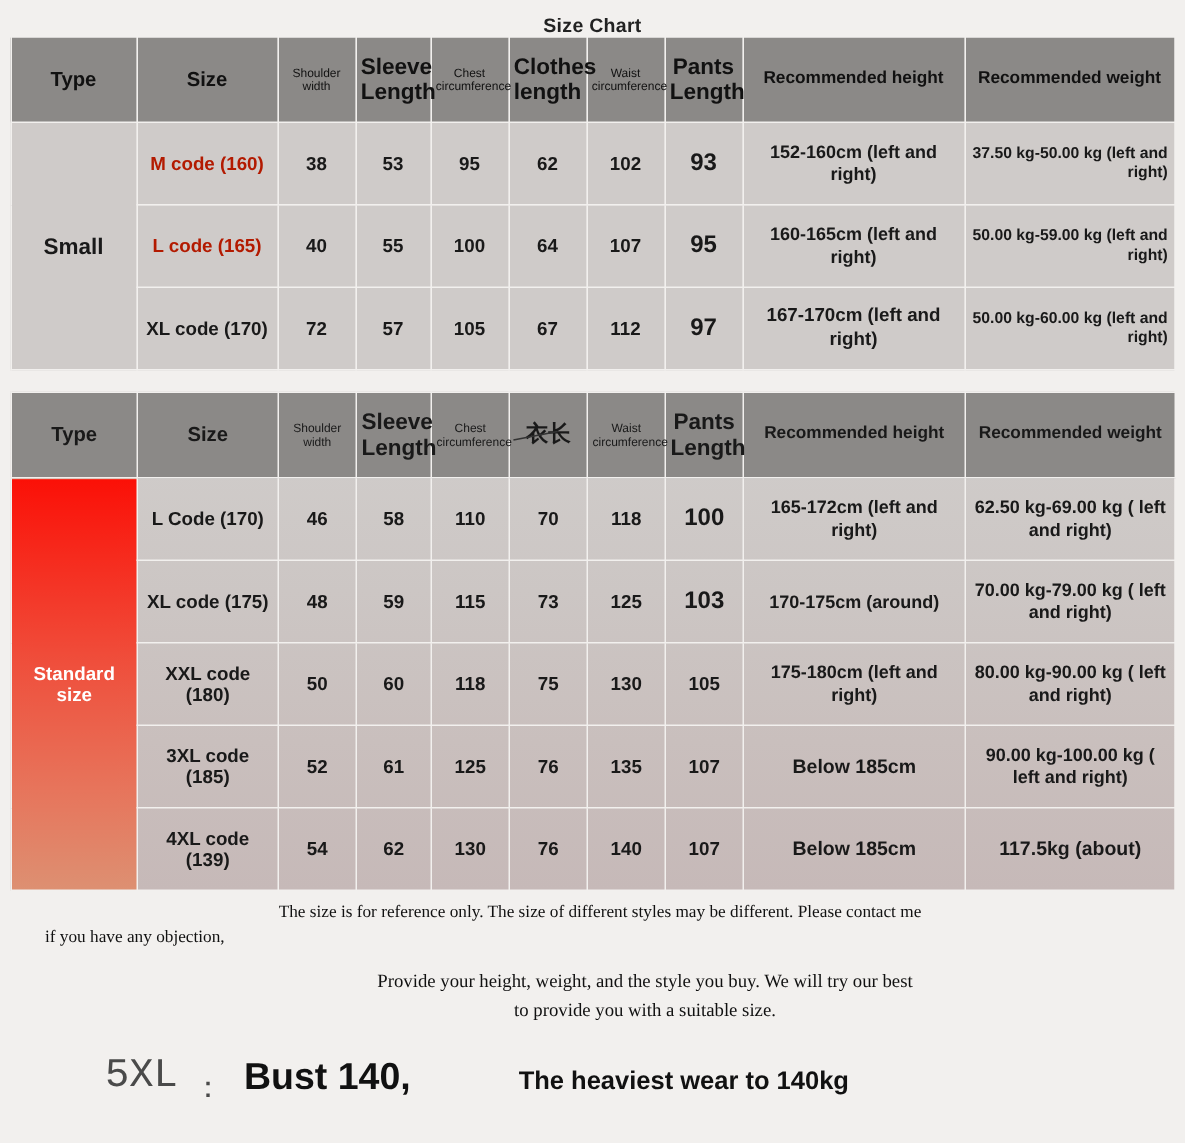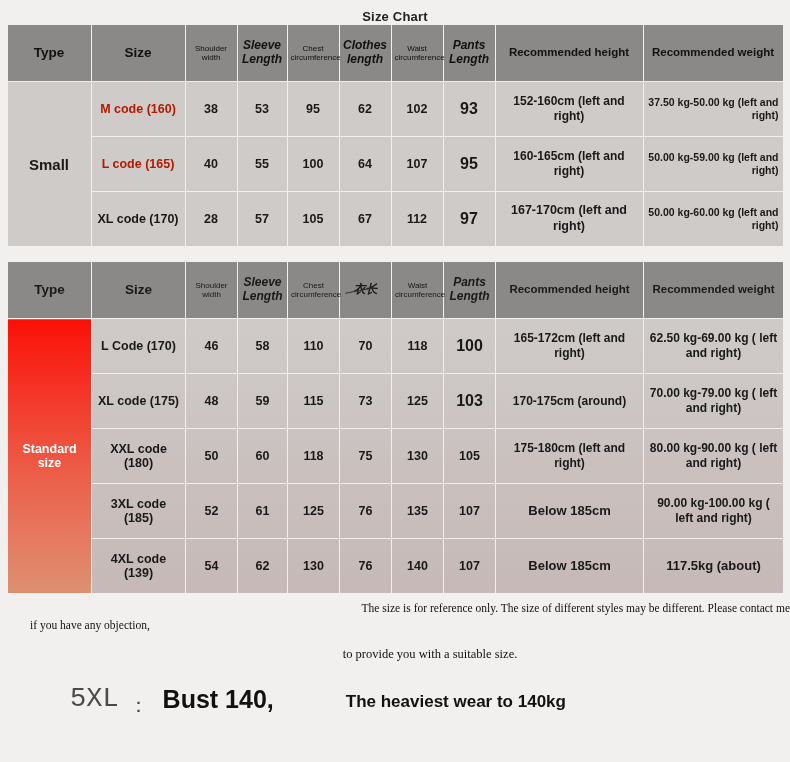--- a/index.html
+++ b/index.html
@@ -51,22 +51,21 @@
     color: #111;
     height: 52px;
     font-size: 12.5px;
     line-height: 1.15;
   }
   tr.hdr td.small-h {
     font-size: 8px;
     font-weight: normal;
   }
   tr.hdr td.mid-h {
-    font-size: 12px;
-    font-style: italic;
+    font-size: 15px;
   }
   tr.hdr td.type-h, tr.hdr td.size-h {
     font-size: 13.5px;
   }
   tr.hdr td.rec-h {
     font-size: 11.5px;
   }
   td.typecell {
     background: #fb0d06;
     color: #ffffff;
@@ -158,21 +157,21 @@
     text-align: center;
     font-size: 11.5px;
     line-height: 1.45;
     color: #111;
     margin-top: 6px;
     font-family: "Liberation Serif", serif;
     font-weight: normal;
   }
   .note .l1 {
     display: block;
-    text-align: right;
+    text-align: center;
     padding-left: 10px;
   }
   .note .l2 {
     display: block;
     text-align: left;
     padding-left: 30px;
   }
   .note2 {
     margin-top: 12px;
     font-size: 12.5px;
@@ -270,21 +269,21 @@
       <td class="num">55</td>
       <td class="num">100</td>
       <td class="num">64</td>
       <td class="num">107</td>
       <td class="pants">95</td>
       <td class="rec bold-small">160-165cm (left and right)</td>
       <td class="rec right">50.00 kg-59.00 kg (left and right)</td>
     </tr>
     <tr>
       <td class="sizelabel" style="height:50px">XL code (170)</td>
-      <td class="num">28</td>
+      <td class="num">72</td>
       <td class="num">57</td>
       <td class="num">105</td>
       <td class="num">67</td>
       <td class="num">112</td>
       <td class="pants">97</td>
       <td class="rec big">167-170cm (left and right)</td>
       <td class="rec right">50.00 kg-60.00 kg (left and right)</td>
     </tr>
   </tbody>
     </table>
@@ -378,20 +377,21 @@
     </tbody>
       </table>
   </div>
 
   <div class="note">
     <span class="l1">The size is for reference only. The size of different styles may be different. Please contact me</span>
     <span class="l2">if you have any objection,</span>
   </div>
 
   <div class="note2">
+    <div>Provide your height, weight, and the style you buy. We will try our best</div>
     <div>to provide you with a suitable size.</div>
   </div>
 
   <div class="bottom">
     <div class="b-5xl">5XL</div>
     <div class="b-colon">：</div>
     <div class="b-bust">Bust 140,</div>
     <div class="b-heaviest">The heaviest wear to 140kg</div>
   </div>
 

